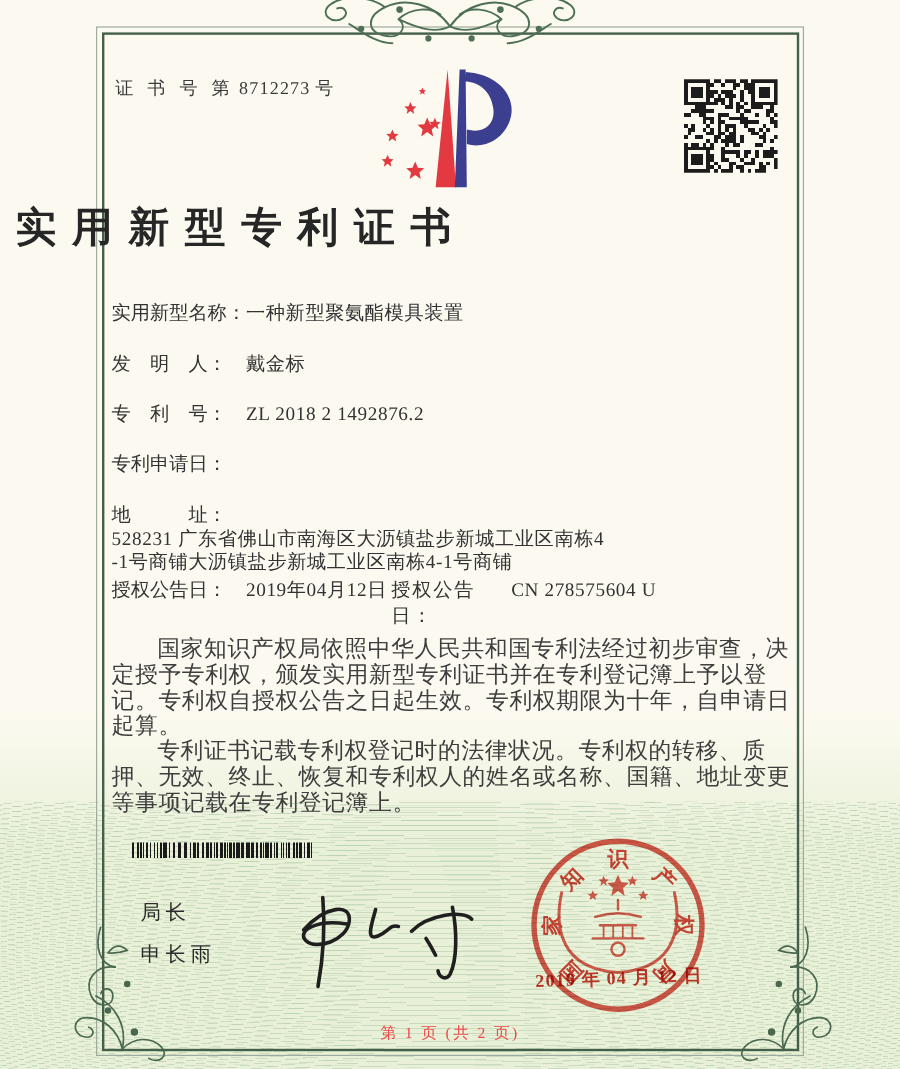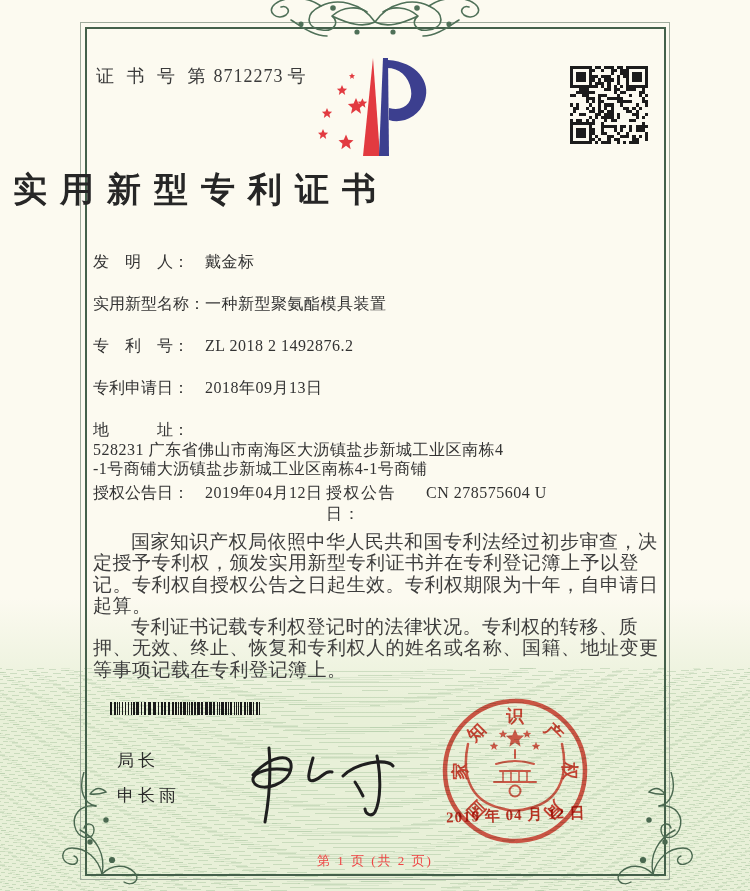--- a/index.html
+++ b/index.html
@@ -17,21 +17,21 @@
   
   .frame-outer{position:absolute;left:80px;top:22px;width:588px;height:856px;border:1px solid #9fab9c;}
   .frame-inner{position:absolute;left:85px;top:27px;width:577px;height:845px;border:2.5px solid #44604b;}
 
   svg{display:block;}
   .top-ornament{position:absolute;left:225px;top:-6px;}
   .corner-ornament{position:absolute;top:772px;}
   .corner-left{left:60px;}
   .corner-right{left:605px;}
 
-  .cert-no{position:absolute;left:96px;top:64px;font-size:18px;color:#3a3a3a;letter-spacing:4px;}
+  .cert-no{position:absolute;left:96px;top:64px;font-size:15px;color:#3a3a3a;letter-spacing:4px;}
   .cert-no .num{letter-spacing:1px;margin:0 4px;}
 
   .logo{position:absolute;left:318px;top:56px;}
   .qr{position:absolute;left:570px;top:66px;width:78px;height:78px;}
 
   .title{position:absolute;left:0;right:0;top:167px;margin:0;text-align:left;
          font-size:34px;font-weight:600;letter-spacing:13px;text-indent:13px;color:#262626;}
 
   .rows{position:absolute;left:93px;top:251px;width:568px;font-size:16px;color:#333;}
   .row{display:flex;line-height:21px;margin-bottom:21px;}
@@ -146,34 +146,33 @@
   <div class="qr">
     <svg width="78" height="78" viewBox="0 0 25 25" shape-rendering="crispEdges">
         <path d="M0 0h1v1h-1zM1 0h1v1h-1zM2 0h1v1h-1zM3 0h1v1h-1zM4 0h1v1h-1zM5 0h1v1h-1zM6 0h1v1h-1zM8 0h1v1h-1zM9 0h1v1h-1zM11 0h1v1h-1zM12 0h1v1h-1zM13 0h1v1h-1zM15 0h1v1h-1zM16 0h1v1h-1zM18 0h1v1h-1zM19 0h1v1h-1zM20 0h1v1h-1zM21 0h1v1h-1zM22 0h1v1h-1zM23 0h1v1h-1zM24 0h1v1h-1zM0 1h1v1h-1zM6 1h1v1h-1zM7 1h1v1h-1zM10 1h1v1h-1zM13 1h1v1h-1zM14 1h1v1h-1zM16 1h1v1h-1zM17 1h1v1h-1zM18 1h1v1h-1zM24 1h1v1h-1zM0 2h1v1h-1zM2 2h1v1h-1zM3 2h1v1h-1zM4 2h1v1h-1zM6 2h1v1h-1zM13 2h1v1h-1zM16 2h1v1h-1zM17 2h1v1h-1zM18 2h1v1h-1zM20 2h1v1h-1zM21 2h1v1h-1zM22 2h1v1h-1zM24 2h1v1h-1zM0 3h1v1h-1zM2 3h1v1h-1zM3 3h1v1h-1zM4 3h1v1h-1zM6 3h1v1h-1zM7 3h1v1h-1zM8 3h1v1h-1zM10 3h1v1h-1zM11 3h1v1h-1zM12 3h1v1h-1zM15 3h1v1h-1zM17 3h1v1h-1zM18 3h1v1h-1zM20 3h1v1h-1zM21 3h1v1h-1zM22 3h1v1h-1zM24 3h1v1h-1zM0 4h1v1h-1zM2 4h1v1h-1zM3 4h1v1h-1zM4 4h1v1h-1zM6 4h1v1h-1zM7 4h1v1h-1zM9 4h1v1h-1zM11 4h1v1h-1zM12 4h1v1h-1zM13 4h1v1h-1zM15 4h1v1h-1zM18 4h1v1h-1zM20 4h1v1h-1zM21 4h1v1h-1zM22 4h1v1h-1zM24 4h1v1h-1zM0 5h1v1h-1zM6 5h1v1h-1zM8 5h1v1h-1zM9 5h1v1h-1zM10 5h1v1h-1zM12 5h1v1h-1zM15 5h1v1h-1zM18 5h1v1h-1zM24 5h1v1h-1zM0 6h1v1h-1zM1 6h1v1h-1zM2 6h1v1h-1zM3 6h1v1h-1zM4 6h1v1h-1zM5 6h1v1h-1zM6 6h1v1h-1zM7 6h1v1h-1zM8 6h1v1h-1zM10 6h1v1h-1zM12 6h1v1h-1zM14 6h1v1h-1zM16 6h1v1h-1zM18 6h1v1h-1zM19 6h1v1h-1zM20 6h1v1h-1zM21 6h1v1h-1zM22 6h1v1h-1zM23 6h1v1h-1zM24 6h1v1h-1zM3 7h1v1h-1zM4 7h1v1h-1zM5 7h1v1h-1zM11 7h1v1h-1zM12 7h1v1h-1zM14 7h1v1h-1zM15 7h1v1h-1zM18 7h1v1h-1zM19 7h1v1h-1zM20 7h1v1h-1zM23 7h1v1h-1zM2 8h1v1h-1zM3 8h1v1h-1zM4 8h1v1h-1zM5 8h1v1h-1zM6 8h1v1h-1zM7 8h1v1h-1zM14 8h1v1h-1zM16 8h1v1h-1zM17 8h1v1h-1zM22 8h1v1h-1zM23 8h1v1h-1zM0 9h1v1h-1zM1 9h1v1h-1zM4 9h1v1h-1zM5 9h1v1h-1zM9 9h1v1h-1zM10 9h1v1h-1zM11 9h1v1h-1zM15 9h1v1h-1zM19 9h1v1h-1zM22 9h1v1h-1zM24 9h1v1h-1zM5 10h1v1h-1zM6 10h1v1h-1zM7 10h1v1h-1zM9 10h1v1h-1zM12 10h1v1h-1zM13 10h1v1h-1zM14 10h1v1h-1zM15 10h1v1h-1zM16 10h1v1h-1zM23 10h1v1h-1zM5 11h1v1h-1zM7 11h1v1h-1zM9 11h1v1h-1zM10 11h1v1h-1zM15 11h1v1h-1zM16 11h1v1h-1zM17 11h1v1h-1zM18 11h1v1h-1zM19 11h1v1h-1zM23 11h1v1h-1zM24 11h1v1h-1zM0 12h1v1h-1zM2 12h1v1h-1zM6 12h1v1h-1zM9 12h1v1h-1zM11 12h1v1h-1zM12 12h1v1h-1zM13 12h1v1h-1zM16 12h1v1h-1zM21 12h1v1h-1zM24 12h1v1h-1zM1 13h1v1h-1zM2 13h1v1h-1zM5 13h1v1h-1zM7 13h1v1h-1zM9 13h1v1h-1zM11 13h1v1h-1zM13 13h1v1h-1zM17 13h1v1h-1zM18 13h1v1h-1zM20 13h1v1h-1zM22 13h1v1h-1zM1 14h1v1h-1zM6 14h1v1h-1zM7 14h1v1h-1zM9 14h1v1h-1zM10 14h1v1h-1zM12 14h1v1h-1zM13 14h1v1h-1zM18 14h1v1h-1zM19 14h1v1h-1zM21 14h1v1h-1zM0 15h1v1h-1zM3 15h1v1h-1zM4 15h1v1h-1zM8 15h1v1h-1zM9 15h1v1h-1zM11 15h1v1h-1zM12 15h1v1h-1zM13 15h1v1h-1zM15 15h1v1h-1zM20 15h1v1h-1zM21 15h1v1h-1zM24 15h1v1h-1zM6 16h1v1h-1zM8 16h1v1h-1zM10 16h1v1h-1zM11 16h1v1h-1zM12 16h1v1h-1zM13 16h1v1h-1zM15 16h1v1h-1zM21 16h1v1h-1zM23 16h1v1h-1zM0 17h1v1h-1zM2 17h1v1h-1zM3 17h1v1h-1zM5 17h1v1h-1zM7 17h1v1h-1zM11 17h1v1h-1zM13 17h1v1h-1zM14 17h1v1h-1zM19 17h1v1h-1zM20 17h1v1h-1zM0 18h1v1h-1zM1 18h1v1h-1zM2 18h1v1h-1zM3 18h1v1h-1zM4 18h1v1h-1zM5 18h1v1h-1zM6 18h1v1h-1zM7 18h1v1h-1zM10 18h1v1h-1zM23 18h1v1h-1zM0 19h1v1h-1zM6 19h1v1h-1zM10 19h1v1h-1zM11 19h1v1h-1zM12 19h1v1h-1zM13 19h1v1h-1zM14 19h1v1h-1zM16 19h1v1h-1zM17 19h1v1h-1zM19 19h1v1h-1zM21 19h1v1h-1zM22 19h1v1h-1zM23 19h1v1h-1zM24 19h1v1h-1zM0 20h1v1h-1zM2 20h1v1h-1zM3 20h1v1h-1zM4 20h1v1h-1zM6 20h1v1h-1zM7 20h1v1h-1zM10 20h1v1h-1zM14 20h1v1h-1zM16 20h1v1h-1zM19 20h1v1h-1zM21 20h1v1h-1zM22 20h1v1h-1zM23 20h1v1h-1zM0 21h1v1h-1zM2 21h1v1h-1zM3 21h1v1h-1zM4 21h1v1h-1zM6 21h1v1h-1zM7 21h1v1h-1zM10 21h1v1h-1zM11 21h1v1h-1zM15 21h1v1h-1zM18 21h1v1h-1zM24 21h1v1h-1zM0 22h1v1h-1zM2 22h1v1h-1zM3 22h1v1h-1zM4 22h1v1h-1zM6 22h1v1h-1zM8 22h1v1h-1zM12 22h1v1h-1zM13 22h1v1h-1zM16 22h1v1h-1zM17 22h1v1h-1zM18 22h1v1h-1zM20 22h1v1h-1zM22 22h1v1h-1zM24 22h1v1h-1zM0 23h1v1h-1zM6 23h1v1h-1zM7 23h1v1h-1zM9 23h1v1h-1zM12 23h1v1h-1zM14 23h1v1h-1zM15 23h1v1h-1zM20 23h1v1h-1zM21 23h1v1h-1zM24 23h1v1h-1zM0 24h1v1h-1zM1 24h1v1h-1zM2 24h1v1h-1zM3 24h1v1h-1zM4 24h1v1h-1zM5 24h1v1h-1zM6 24h1v1h-1zM8 24h1v1h-1zM10 24h1v1h-1zM11 24h1v1h-1zM12 24h1v1h-1zM15 24h1v1h-1zM17 24h1v1h-1zM19 24h1v1h-1zM20 24h1v1h-1zM21 24h1v1h-1z" fill="#1c1c1c"></path>
       </svg>
   </div>
 
   <h1 class="title">实用新型专利证书</h1>
 
   <div class="rows">
     <div class="row">
+      <span class="label">实用新型名称：</span>
+      <span class="value">一种新型聚氨酯模具装置</span>
+    </div>
+    <div class="row">
       <span class="label">发　明　人：</span>
       <span class="value">戴金标</span>
     </div>
     <div class="row">
-      <span class="label">实用新型名称：</span>
-      <span class="value">一种新型聚氨酯模具装置</span>
-    </div>
-    <div class="row">
       <span class="label">专　利　号：</span>
       <span class="value">ZL 2018 2 1492876.2</span>
     </div>
     <div class="row">
       <span class="label">专利申请日：</span>
-      <span class="value">2018年09月13日</span>
     </div>
     <div class="row row-address">
       <span class="label">地　　　址：</span>
       <span class="value">528231 广东省佛山市南海区大沥镇盐步新城工业区南栋4
 -1号商铺大沥镇盐步新城工业区南栋4-1号商铺</span>
     </div>
     <div class="row row-grant">
       <span class="label">授权公告日：</span>
       <span class="value value1">2019年04月12日</span>
       <span class="label2">授权公告日：</span>

